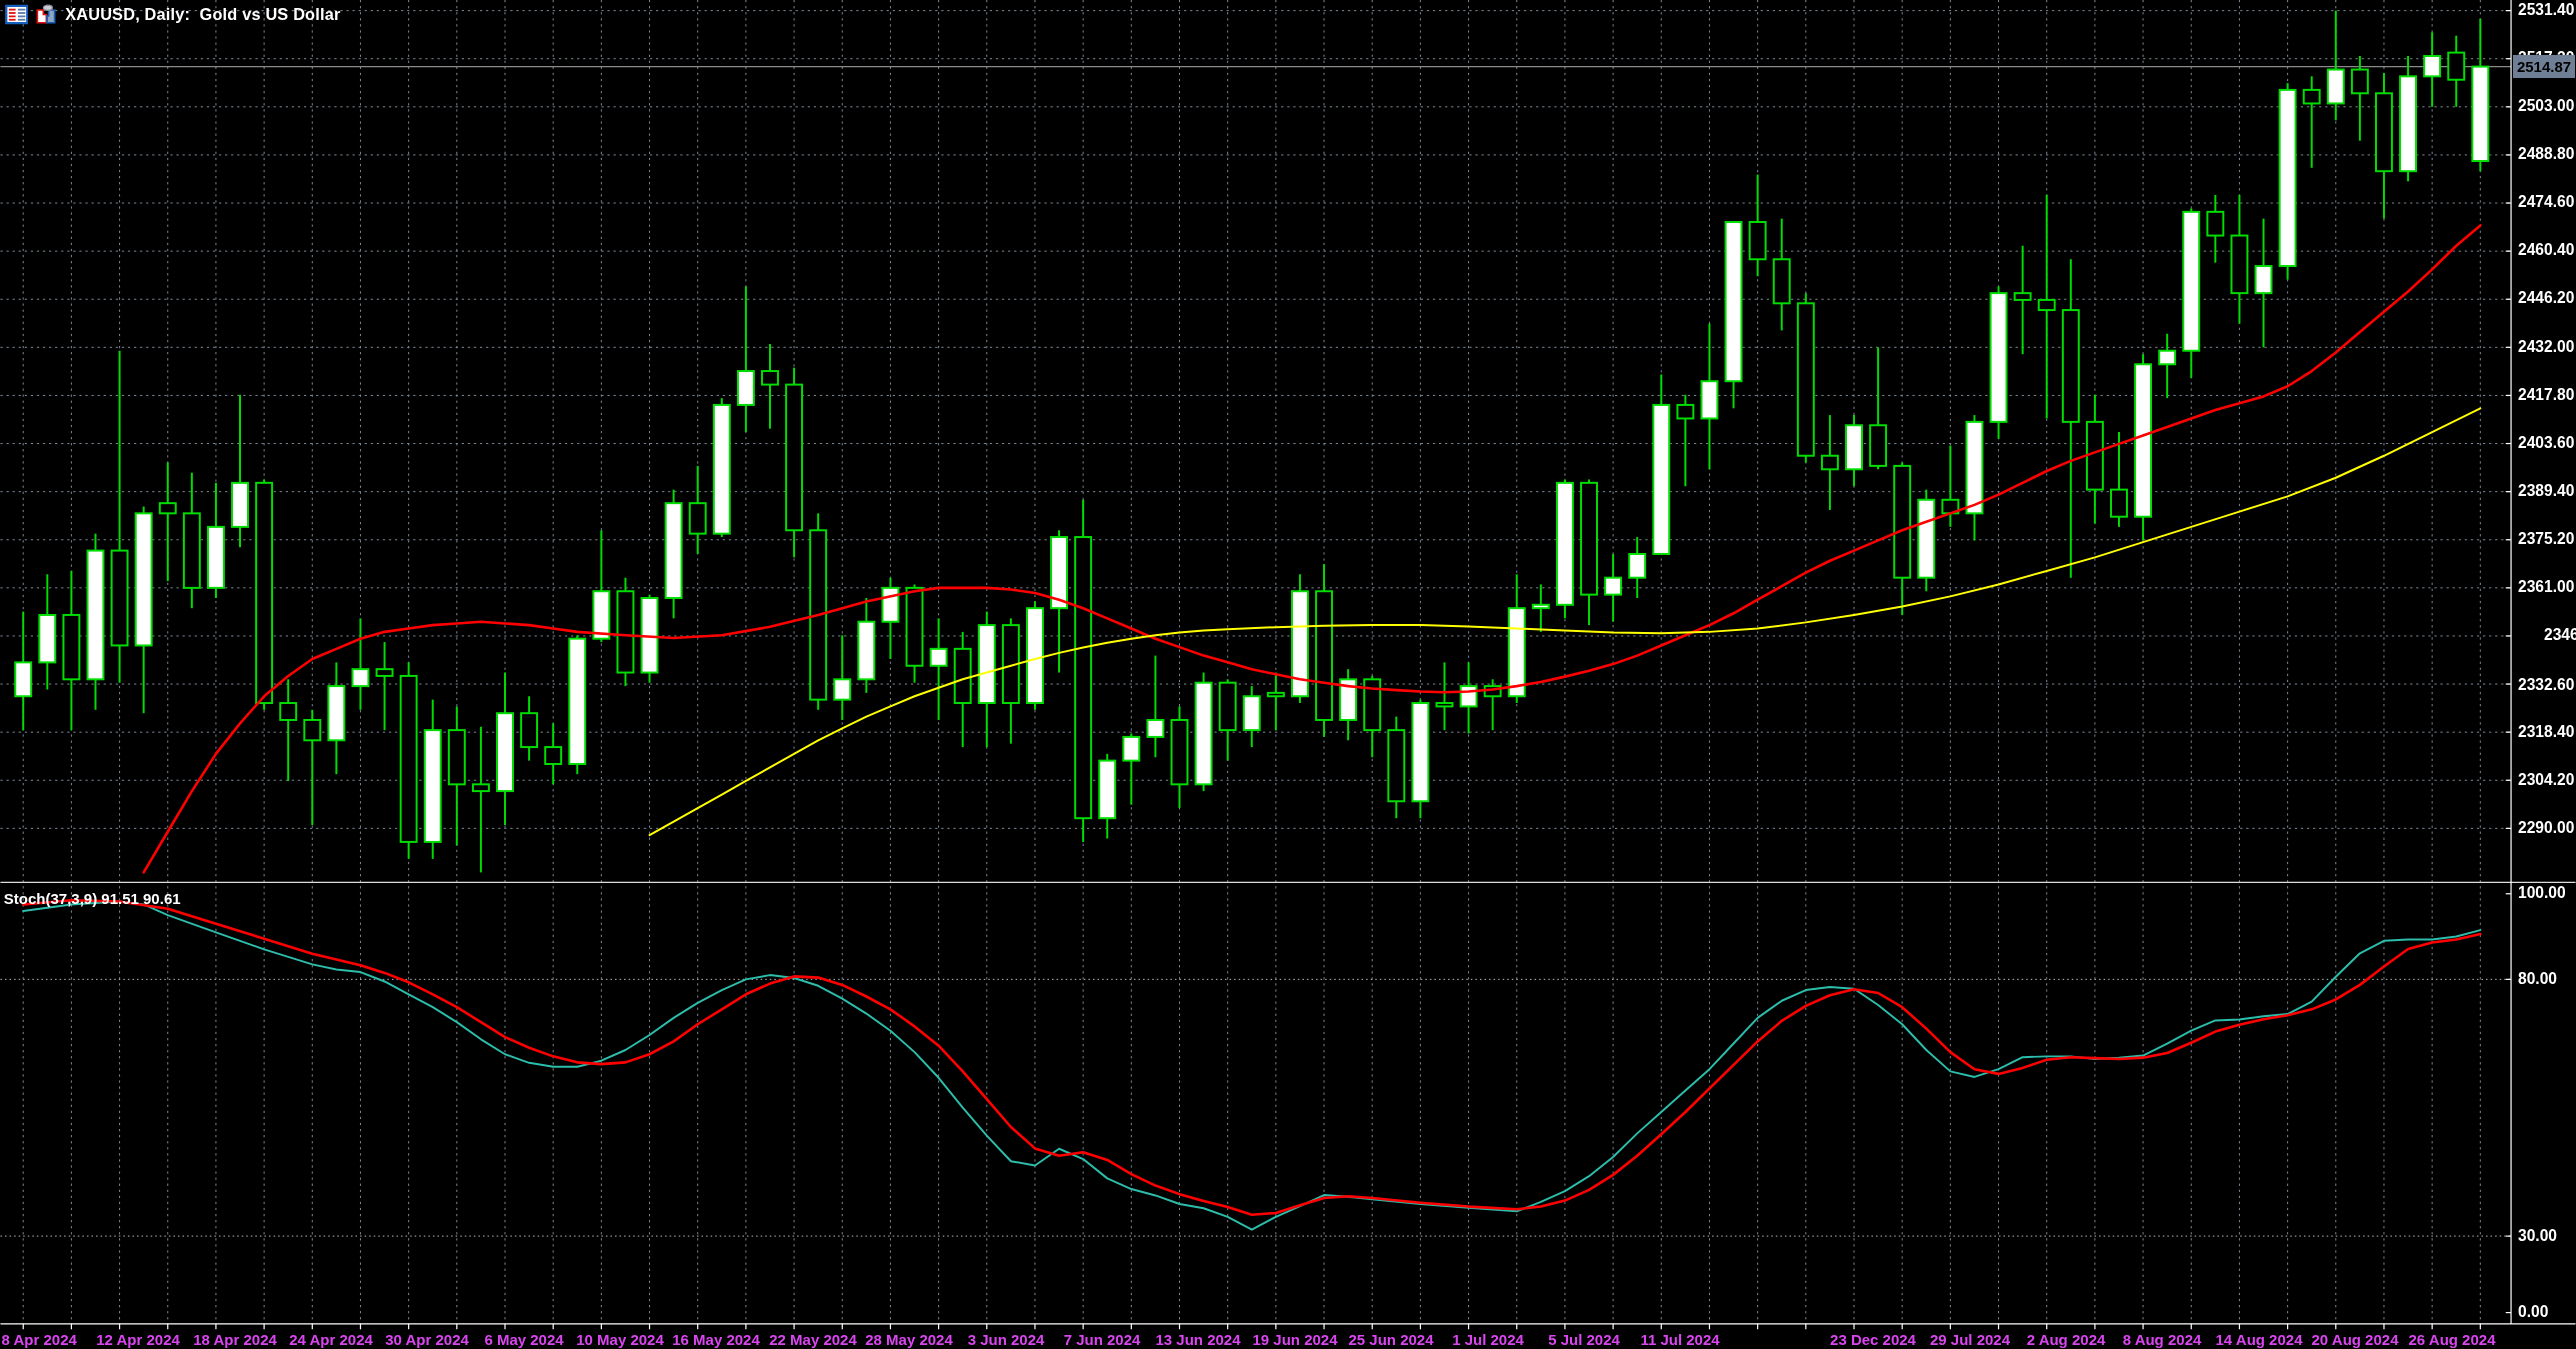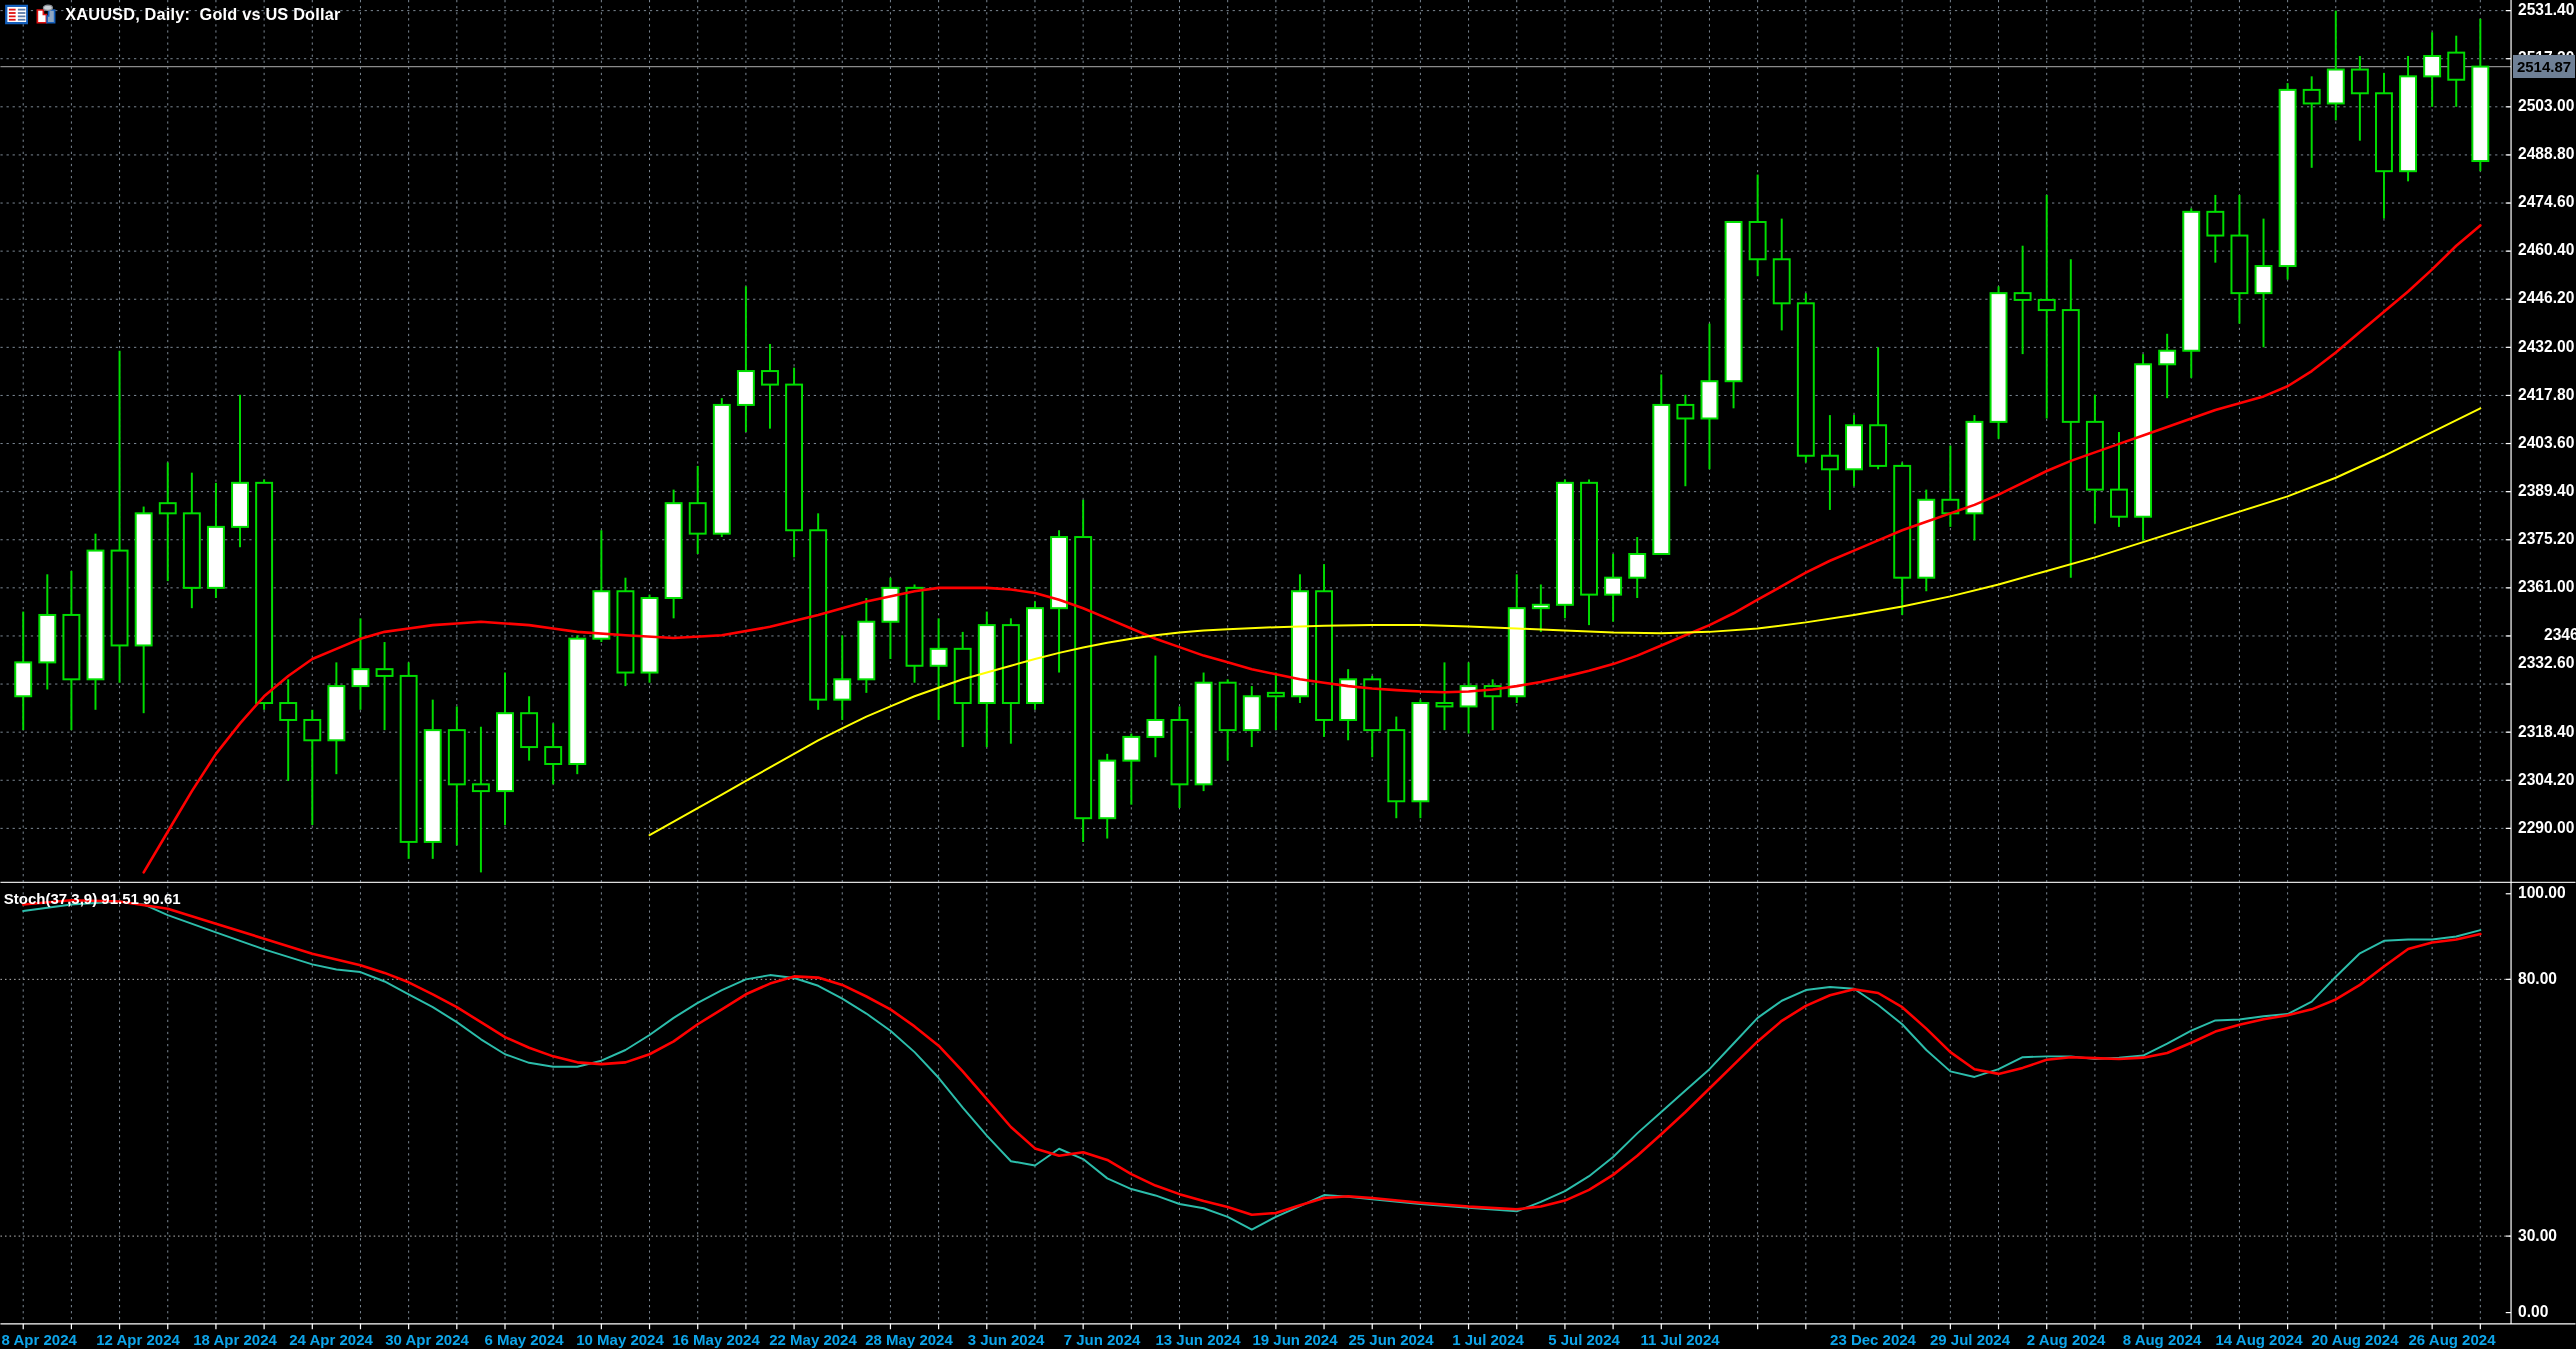--- a/index.html
+++ b/index.html
@@ -7,21 +7,21 @@
   #stage{position:relative;width:2576px;height:1349px;background:#000;}
   #chart-svg{position:absolute;left:0;top:0;}
   .overlay{position:absolute;color:#fff;white-space:pre;}
   #title-bar{left:4.6px;top:3.8px;display:flex;align-items:center;gap:6.8px;z-index:5;}
   #title-text{font-size:16.3px;font-weight:700;letter-spacing:0.2px;}
   #stoch-label{left:3.8px;top:890px;font-size:15px;font-weight:700;z-index:5;}
   #current-price-label{box-sizing:border-box;left:2513px;top:55px;width:62px;height:23px;
      display:flex;align-items:center;justify-content:center;
      font-size:15px;font-weight:700;z-index:6;}
   .plabel,.slabel{position:absolute;left:2518px;font-size:15.6px;font-weight:700;color:#fff;white-space:pre;}
-  .dlabel{position:absolute;top:1331px;font-size:15px;font-weight:700;color:#0ea5e9;white-space:pre;transform:translateX(-50%);}
+  .dlabel{position:absolute;top:1331px;font-size:15px;font-weight:700;color:#d946ef;white-space:pre;transform:translateX(-50%);}
   .dlabel.first{transform:none;}
 </style>
 </head>
 <body>
 
 <div id="stage">
   <svg id="chart-svg" width="2576" height="1349" viewBox="0 0 3394 1778">
       <line x1="30" y1="0" x2="30" y2="1745" stroke="#7E8A96" stroke-width="1.3" stroke-dasharray="3 5"></line>
       <line x1="93.5" y1="0" x2="93.5" y2="1745" stroke="#7E8A96" stroke-width="1.3" stroke-dasharray="3 5"></line>
       <line x1="157" y1="0" x2="157" y2="1745" stroke="#7E8A96" stroke-width="1.3" stroke-dasharray="3 5"></line>
@@ -627,21 +627,21 @@
       <div class="plabel" style="top: 193px;">2474.60</div>
       <div class="plabel" style="top: 241px;">2460.40</div>
       <div class="plabel" style="top: 289px;">2446.20</div>
       <div class="plabel" style="top: 338px;">2432.00</div>
       <div class="plabel" style="top: 386px;">2417.80</div>
       <div class="plabel" style="top: 434px;">2403.60</div>
       <div class="plabel" style="top: 482px;">2389.40</div>
       <div class="plabel" style="top: 530px;">2375.20</div>
       <div class="plabel" style="top: 578px;">2361.00</div>
       <div class="plabel" style="top: 626px; margin-left: 26px;">2346.80</div>
-      <div class="plabel" style="top: 654px;">2332.60</div>
+      <div class="plabel" style="top: 676px;">2332.60</div>
       <div class="plabel" style="top: 723px;">2318.40</div>
       <div class="plabel" style="top: 771px;">2304.20</div>
       <div class="plabel" style="top: 819px;">2290.00</div>
       <div class="slabel" style="top: 884px;">100.00</div>
       <div class="slabel" style="top: 970px;">80.00</div>
       <div class="slabel" style="top: 1227px;">30.00</div>
       <div class="slabel" style="top: 1303px;">0.00</div>
       <div class="dlabel first" style="left: 1.5px;">8 Apr 2024</div>
       <div class="dlabel" style="left: 138px;">12 Apr 2024</div>
       <div class="dlabel" style="left: 235px;">18 Apr 2024</div>

